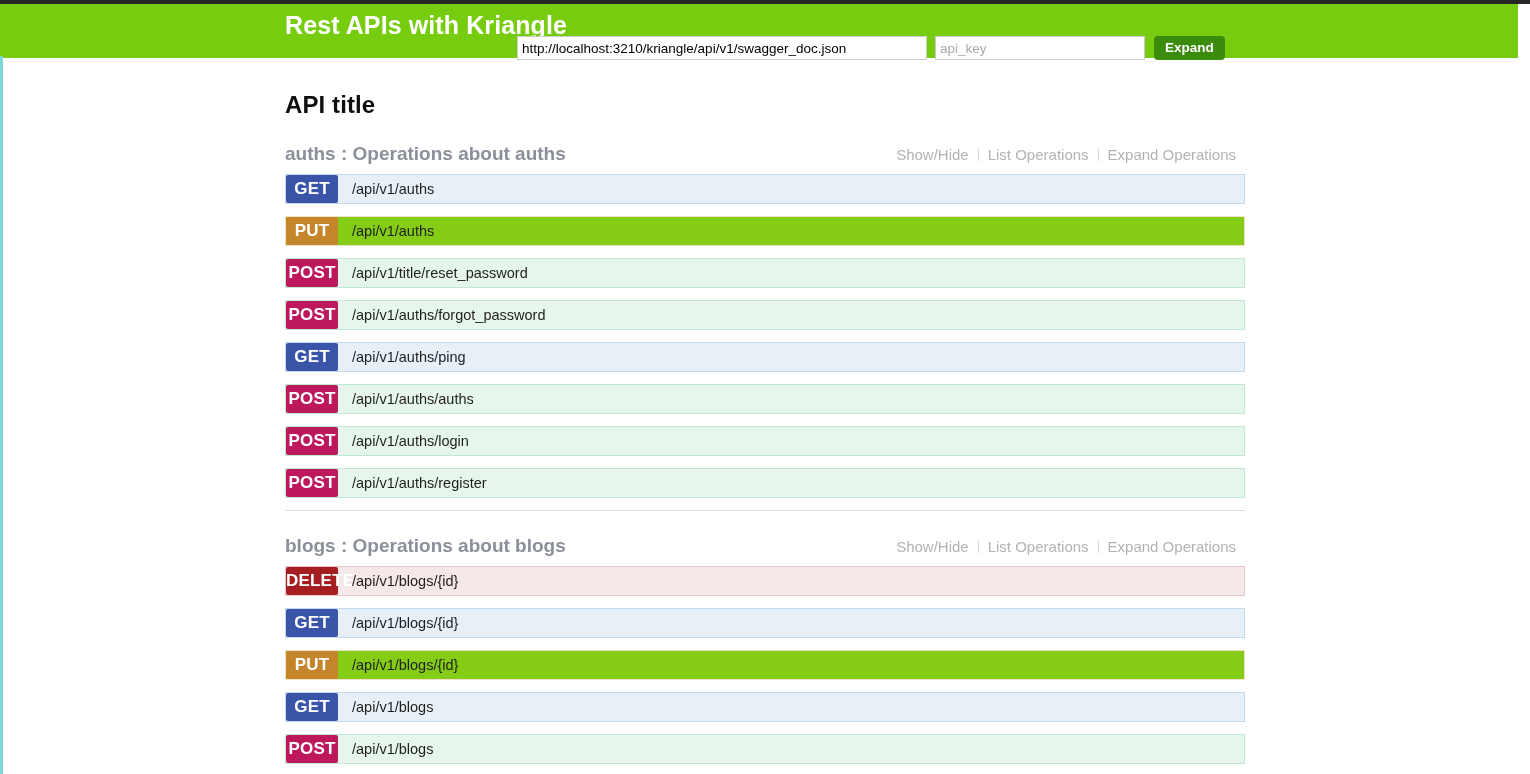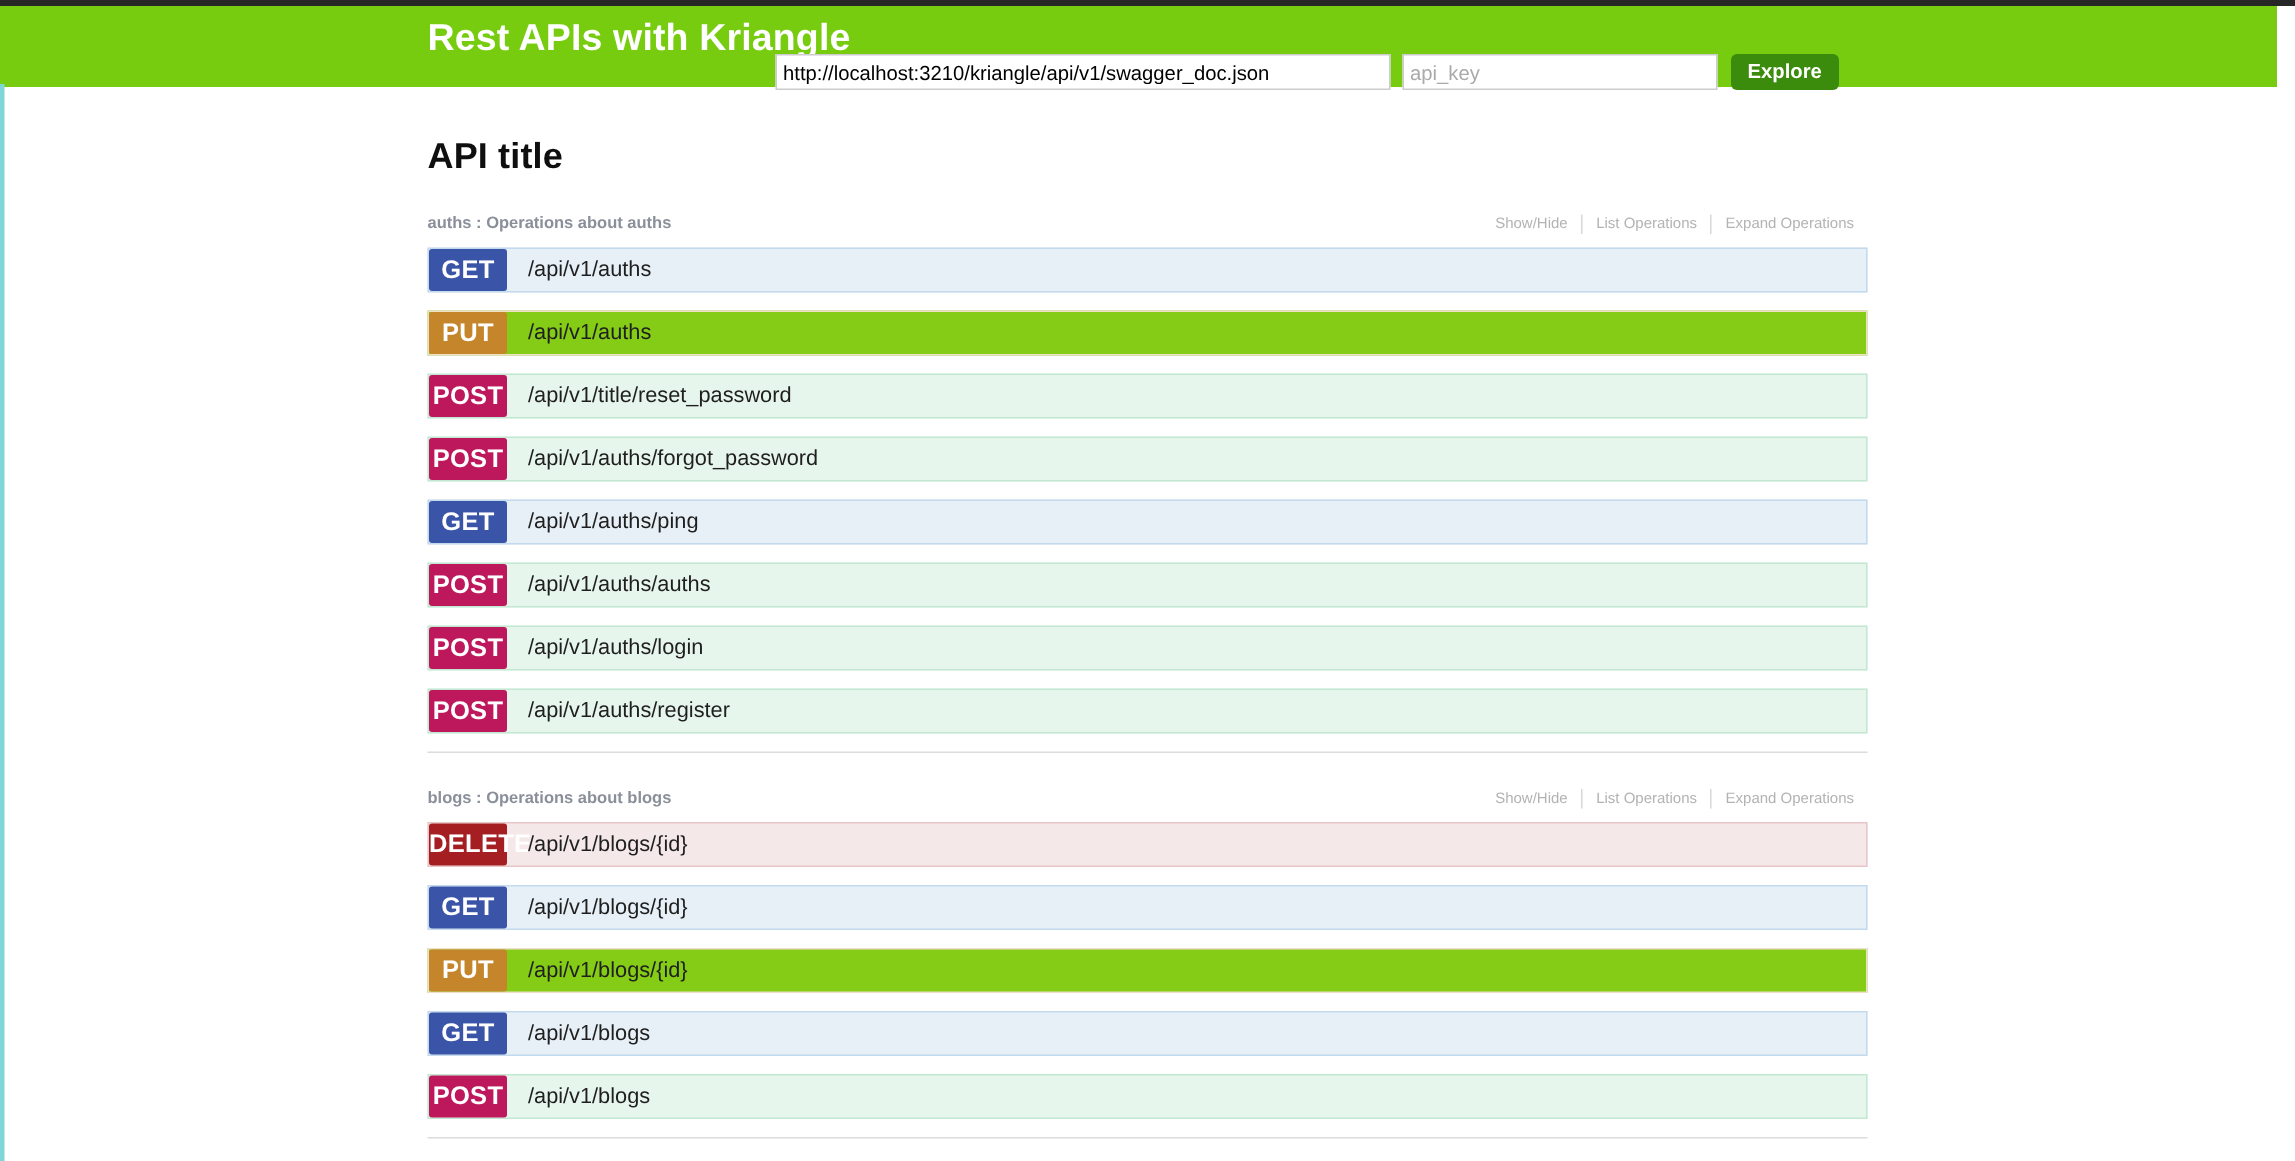--- a/index.html
+++ b/index.html
@@ -134,29 +134,29 @@
     margin-top: 0;
   }
   .resource-head {
     display: flex;
     align-items: baseline;
     justify-content: space-between;
     padding-top: 24px;
     padding-bottom: 9px;
   }
   .resource-name {
-    font-size: 11px;
+    font-size: 19px;
     font-weight: bold;
     color: #8a8f9a;
     white-space: nowrap;
   }
   .resource-options {
     display: flex;
     align-items: center;
-    font-size: 10px;
+    font-size: 15px;
     color: #b3b3b3;
     white-space: nowrap;
     text-align: right;
   }
   .resource-options a {
     color: #b3b3b3;
     text-decoration: none;
     cursor: pointer;
     padding: 0 9px;
   }
@@ -226,21 +226,21 @@
 <div class="top-strip"></div>
 <div class="left-edge"></div>
 
 <div class="header-bar">
   <div class="header-title">Rest APIs with Kriangle</div>
 </div>
 
 <div class="input-row">
   <input class="url-input" type="text" value="http://localhost:3210/kriangle/api/v1/swagger_doc.json" style="">
   <input class="apikey-input" type="text" placeholder="api_key" style="">
-  <button class="explore-btn">Explore</button>
+  <button class="explore-btn">Expand</button>
 </div>
 
 <div class="content">
   <div class="inner">
     <h1 class="api-title">API title</h1>
     <div id="resources">
         <div class="resource">
           <div class="resource-head">
             <div class="resource-name">auths : Operations about auths</div>
             <div class="resource-options">

